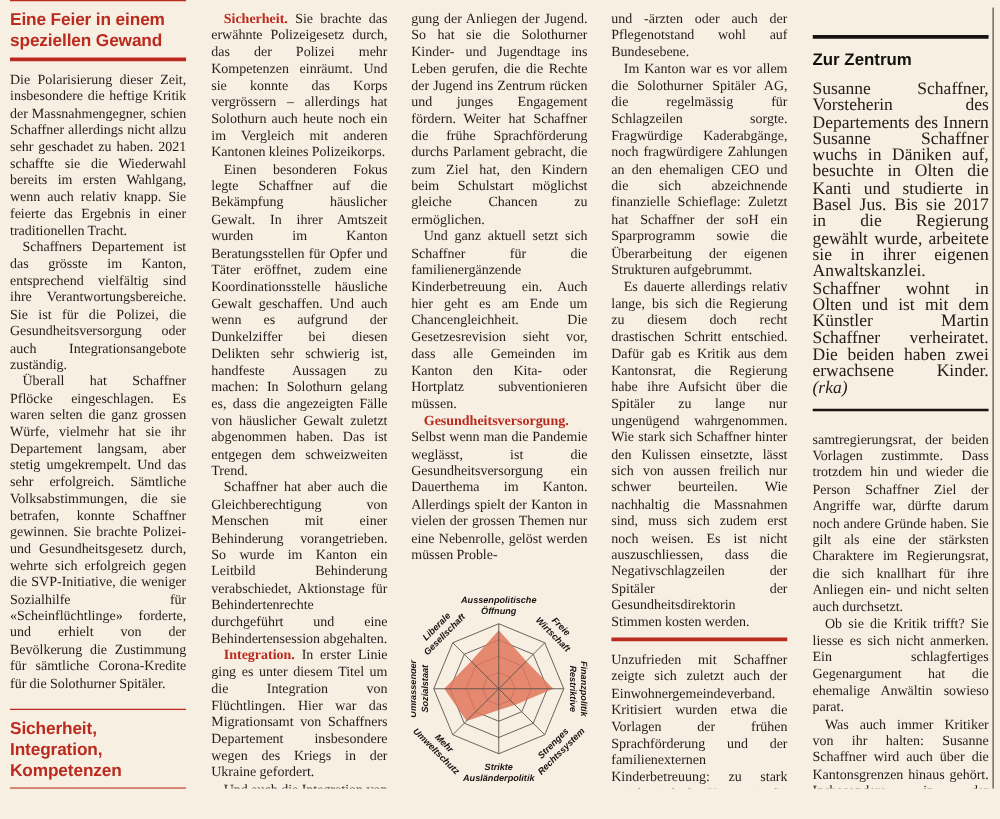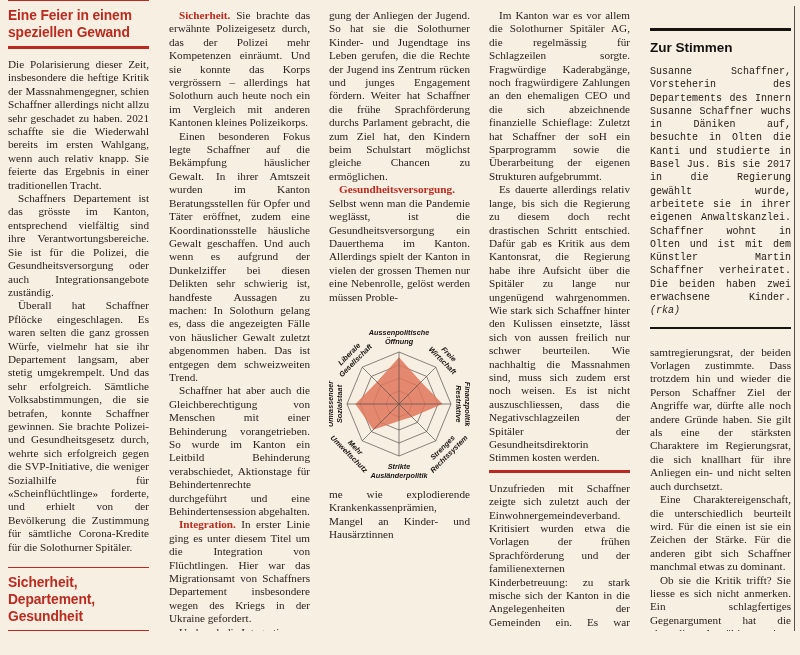--- a/index.html
+++ b/index.html
@@ -12,53 +12,54 @@
   .para.indent{text-indent:10px;}
   .lead{color:#ba2a1e;font-weight:bold;}
   .head{font-family:"Liberation Sans",sans-serif;font-weight:bold;font-size:13.8px;
         line-height:17px;letter-spacing:-0.1px;color:#ba2a1e;border-top:1px solid #ba2a1e;
         padding-top:6px;margin-top:13px;}
   .col > .head:first-child{margin-top:0;}
   .head-rule{height:3px;background:#ba2a1e;margin:5px 0 9px 0;}
   .person{margin-top:28px;border-top:3px solid #161310;padding-top:9px;}
   .person-title{font-family:"Liberation Sans",sans-serif;font-weight:bold;font-size:13.5px;
         color:#141210;margin:0 0 10px 0;}
-  .person-text{margin:0;font-family:Liberation Mono, monospace;font-size:10px;
+  .person-text{margin:0;font-family:Liberation Serif, serif;font-size:14px;
         line-height:13.3px;text-align:justify;color:#242019;hyphens:auto;}
   .sig{font-style:italic;}
   .person-rule{height:2px;background:#161310;margin-top:9px;}
   .person + .para{margin-top:17px;}
   .chartwrap{width:150px;height:178px;margin:4px 0 2px -5px;font-style:italic;}
   .axlabel{font-family:"Liberation Sans",sans-serif;font-weight:bold;font-size:7.3px;
         fill:#161310;}
   .edge{position:absolute;left:794px;top:6px;width:1px;height:649px;background:#55504a;}
 </style>
 </head>
 <body>
 
 <div class="page">
   <div class="col" style="left:8px">
       <div class="head">Eine Feier in einem speziellen Gewand</div>
       <div class="head-rule"></div>
       <p class="para">Die Polarisierung dieser Zeit, insbesondere die heftige Kritik der Massnahmengegner, schien Schaffner allerdings nicht allzu sehr geschadet zu haben. 2021 schaffte sie die Wiederwahl bereits im ersten Wahlgang, wenn auch relativ knapp. Sie feierte das Ergebnis in einer traditionellen Tracht.</p>
       <p class="para indent">Schaffners Departement ist das grösste im Kanton, entsprechend vielfältig sind ihre Verantwortungsbereiche. Sie ist für die Polizei, die Gesundheitsversorgung oder auch Integrationsangebote zuständig.</p>
       <p class="para indent">Überall hat Schaffner Pflöcke eingeschlagen. Es waren selten die ganz grossen Würfe, vielmehr hat sie ihr Departement langsam, aber stetig umgekrempelt. Und das sehr erfolgreich. Sämtliche Volksabstimmungen, die sie betrafen, konnte Schaffner gewinnen. Sie brachte Polizei- und Gesundheitsgesetz durch, wehrte sich erfolgreich gegen die SVP-Initiative, die weniger Sozialhilfe für «Scheinflüchtlinge» forderte, und erhielt von der Bevölkerung die Zustimmung für sämtliche Corona-Kredite für die Solothurner Spitäler.</p>
-      <div class="head">Sicherheit, Departement, Gesundheit</div>
+      <div class="head">Sicherheit, Integration, Kompetenzen</div>
       <div class="head-rule"></div>
       <p class="para">Gerade weil Schaffner für so viele verschiedene Aufgabengebiete verantwortlich ist, ist es relativ schwierig, die «wichtigsten» aufzuzählen. In drei Themenbereiche scheint Schaffner ganz</p>
     </div>
   <div class="col pt" style="left:169px">
       <p class="para indent"><span class="lead">Sicherheit.</span> <span>Sie brachte das erwähnte Polizeigesetz durch, das der Polizei mehr Kompetenzen einräumt. Und sie konnte das Korps vergrössern – allerdings hat Solothurn auch heute noch ein im Vergleich mit anderen Kantonen kleines Polizeikorps.</span></p>
       <p class="para indent">Einen besonderen Fokus legte Schaffner auf die Bekämpfung häuslicher Gewalt. In ihrer Amtszeit wurden im Kanton Beratungsstellen für Opfer und Täter eröffnet, zudem eine Koordinationsstelle häusliche Gewalt geschaffen. Und auch wenn es aufgrund der Dunkelziffer bei diesen Delikten sehr schwierig ist, handfeste Aussagen zu machen: In Solothurn gelang es, dass die angezeigten Fälle von häuslicher Gewalt zuletzt abgenommen haben. Das ist entgegen dem schweizweiten Trend.</p>
       <p class="para indent">Schaffner hat aber auch die Gleichberechtigung von Menschen mit einer Behinderung vorangetrieben. So wurde im Kanton ein Leitbild Behinderung verabschiedet, Aktionstage für Behindertenrechte durchgeführt und eine Behindertensession abgehalten.</p>
       <p class="para indent"><span class="lead">Integration.</span> <span>In erster Linie ging es unter diesem Titel um die Integration von Flüchtlingen. Hier war das Migrationsamt von Schaffners Departement insbesondere wegen des Kriegs in der Ukraine gefordert.</span></p>
       <p class="para indent">Und auch die Integration von Kindern und Jugendlichen ist Schaffner ein Anliegen, konkret die stärkere Berücksichti-</p>
     </div>
   <div class="col pt" style="left:329px">
       <p class="para">gung der Anliegen der Jugend. So hat sie die Solothurner Kinder- und Jugendtage ins Leben gerufen, die die Rechte der Jugend ins Zentrum rücken und junges Engagement fördern. Weiter hat Schaffner die frühe Sprachförderung durchs Parlament gebracht, die zum Ziel hat, den Kindern beim Schulstart möglichst gleiche Chancen zu ermöglichen.</p>
+      <p class="para indent">Und ganz aktuell setzt sich Schaffner für die familienergänzende Kinderbetreuung ein. Auch hier geht es am Ende um Chancengleichheit. Die Gesetzesrevision sieht vor, dass alle Gemeinden im Kanton den Kita- oder Hortplatz subventionieren müssen.</p>
       <p class="para indent"><span class="lead">Gesundheitsversorgung.</span> <span>Selbst wenn man die Pandemie weglässt, ist die Gesundheitsversorgung ein Dauerthema im Kanton. Allerdings spielt der Kanton in vielen der grossen Themen nur eine Nebenrolle, gelöst werden müssen Proble-</span></p>
       <div class="chartwrap"><svg width="150" height="178" viewBox="0 0 150 178">
           <polygon points="75.0,83.0 84.2,86.8 88.0,96.0 84.2,105.2 75.0,109.0 65.8,105.2 62.0,96.0 65.8,86.8" fill="none" stroke="#56504a" stroke-width="0.7"></polygon>
           <polygon points="75.0,70.0 93.4,77.6 101.0,96.0 93.4,114.4 75.0,122.0 56.6,114.4 49.0,96.0 56.6,77.6" fill="none" stroke="#56504a" stroke-width="0.7"></polygon>
           <polygon points="75.0,57.0 102.6,68.4 114.0,96.0 102.6,123.6 75.0,135.0 47.4,123.6 36.0,96.0 47.4,68.4" fill="none" stroke="#56504a" stroke-width="0.7"></polygon>
           <polygon points="75.0,44.0 111.8,59.2 127.0,96.0 111.8,132.8 75.0,148.0 38.2,132.8 23.0,96.0 38.2,59.2" fill="none" stroke="#56504a" stroke-width="0.7"></polygon>
           <polygon points="75.0,49.2 97.1,73.9 118.6,96.0 87.9,108.9 75.0,112.9 49.3,121.7 31.4,96.0 52.9,73.9" fill="#e1765a" fill-opacity="0.85"></polygon>
           <line x1="75" y1="96" x2="75.0" y2="44.0" stroke="#56504a" stroke-width="0.7"></line>
           <line x1="75" y1="96" x2="111.8" y2="59.2" stroke="#56504a" stroke-width="0.7"></line>
           <line x1="75" y1="96" x2="127.0" y2="96.0" stroke="#56504a" stroke-width="0.7"></line>
@@ -72,30 +73,30 @@
           <text class="axlabel" text-anchor="middle" transform="translate(139.0,96.0) rotate(90)"><tspan x="0" y="7">Restriktive</tspan><tspan x="0" y="-2">Finanzpolitik</tspan></text>
           <text class="axlabel" text-anchor="middle" transform="translate(121.7,142.7) rotate(-45)"><tspan x="0" y="-2">Strenges</tspan><tspan x="0" y="7">Rechtssystem</tspan></text>
           <text class="axlabel" text-anchor="middle" transform="translate(75.0,163.0) rotate(0)"><tspan x="0" y="-2">Strikte</tspan><tspan x="0" y="7">Ausländerpolitik</tspan></text>
           <text class="axlabel" text-anchor="middle" transform="translate(28.3,142.7) rotate(45)"><tspan x="0" y="-2">Mehr</tspan><tspan x="0" y="7">Umweltschutz</tspan></text>
           <text class="axlabel" text-anchor="middle" transform="translate(11.0,96.0) rotate(-90)"><tspan x="0" y="-2">Umfassender</tspan><tspan x="0" y="7">Sozialstaat</tspan></text>
           <text class="axlabel" text-anchor="middle" transform="translate(28.3,49.3) rotate(-45)"><tspan x="0" y="-2">Liberale</tspan><tspan x="0" y="7">Gesellschaft</tspan></text>
         </svg></div>
       <p class="para">me wie explodierende Krankenkassenprämien, Mangel an Kinder- und Hausärztinnen</p>
     </div>
   <div class="col pt" style="left:489px">
+      <p class="para">und -ärzten oder auch der Pflegenotstand wohl auf Bundesebene.</p>
       <p class="para indent">Im Kanton war es vor allem die Solothurner Spitäler AG, die regelmässig für Schlagzeilen sorgte. Fragwürdige Kaderabgänge, noch fragwürdigere Zahlungen an den ehemaligen CEO und die sich abzeichnende finanzielle Schieflage: Zuletzt hat Schaffner der soH ein Sparprogramm sowie die Überarbeitung der eigenen Strukturen aufgebrummt.</p>
       <p class="para indent">Es dauerte allerdings relativ lange, bis sich die Regierung zu diesem doch recht drastischen Schritt entschied. Dafür gab es Kritik aus dem Kantonsrat, die Regierung habe ihre Aufsicht über die Spitäler zu lange nur ungenügend wahrgenommen. Wie stark sich Schaffner hinter den Kulissen einsetzte, lässt sich von aussen freilich nur schwer beurteilen. Wie nachhaltig die Massnahmen sind, muss sich zudem erst noch weisen. Es ist nicht auszuschliessen, dass die Negativschlagzeilen der Spitäler der Gesundheitsdirektorin Stimmen kosten werden.</p>
       <div class="head-rule"></div>
       <p class="para">Unzufrieden mit Schaffner zeigte sich zuletzt auch der Einwohnergemeindeverband. Kritisiert wurden etwa die Vorlagen der frühen Sprachförderung und der familienexternen Kinderbetreuung: zu stark mische sich der Kanton in die Angelegenheiten der Gemeinden ein. Es war allerdings der Ge-</p>
     </div>
   <div class="col" style="left:650px">
       <div class="person">
-        <div class="person-title">Zur Stimmen</div>
+        <div class="person-title">Zur Zentrum</div>
         <p class="person-text"><span>Susanne Schaffner, Vorsteherin des Departements des Innern Susanne Schaffner wuchs in Däniken auf, besuchte in Olten die Kanti und studierte in Basel Jus. Bis sie 2017 in die Regierung gewählt wurde, arbeitete sie in ihrer eigenen Anwaltskanzlei. Schaffner wohnt in Olten und ist mit dem Künstler Martin Schaffner verheiratet. Die beiden haben zwei erwachsene Kinder.</span> <span class="sig">(rka)</span></p>
         <div class="person-rule"></div>
       </div>
-      <p class="para">samtregierungsrat, der beiden Vorlagen zustimmte. Dass trotzdem hin und wieder die Person Schaffner Ziel der Angriffe war, dürfte alle noch andere Gründe haben. Sie gilt als eine der stärksten Charaktere im Regierungsrat, die sich knallhart für ihre Anliegen ein- und nicht selten auch durchsetzt.</p>
-      <p class="para indent">Eine Charaktereigenschaft, die unterschiedlich beurteilt wird. Für die einen ist sie ein Zeichen der Stärke. Für die anderen gibt sich Schaffner manchmal etwas zu dominant.</p>
+      <p class="para">samtregierungsrat, der beiden Vorlagen zustimmte. Dass trotzdem hin und wieder die Person Schaffner Ziel der Angriffe war, dürfte darum noch andere Gründe haben. Sie gilt als eine der stärksten Charaktere im Regierungsrat, die sich knallhart für ihre Anliegen ein- und nicht selten auch durchsetzt.</p>
       <p class="para indent">Ob sie die Kritik trifft? Sie liesse es sich nicht anmerken. Ein schlagfertiges Gegenargument hat die ehemalige Anwältin sowieso parat.</p>
       <p class="para indent">Was auch immer Kritiker von ihr halten: Susanne Schaffner wird auch über die Kantonsgrenzen hinaus gehört. Insbesondere in der einflussreichen Sozialdirektorenkonferenz, in der sie im Vorstand sitzt, hat ihre Stimme Gewicht.</p>
     </div>
   <div class="edge"></div>
 </div>
 
 </body></html>

